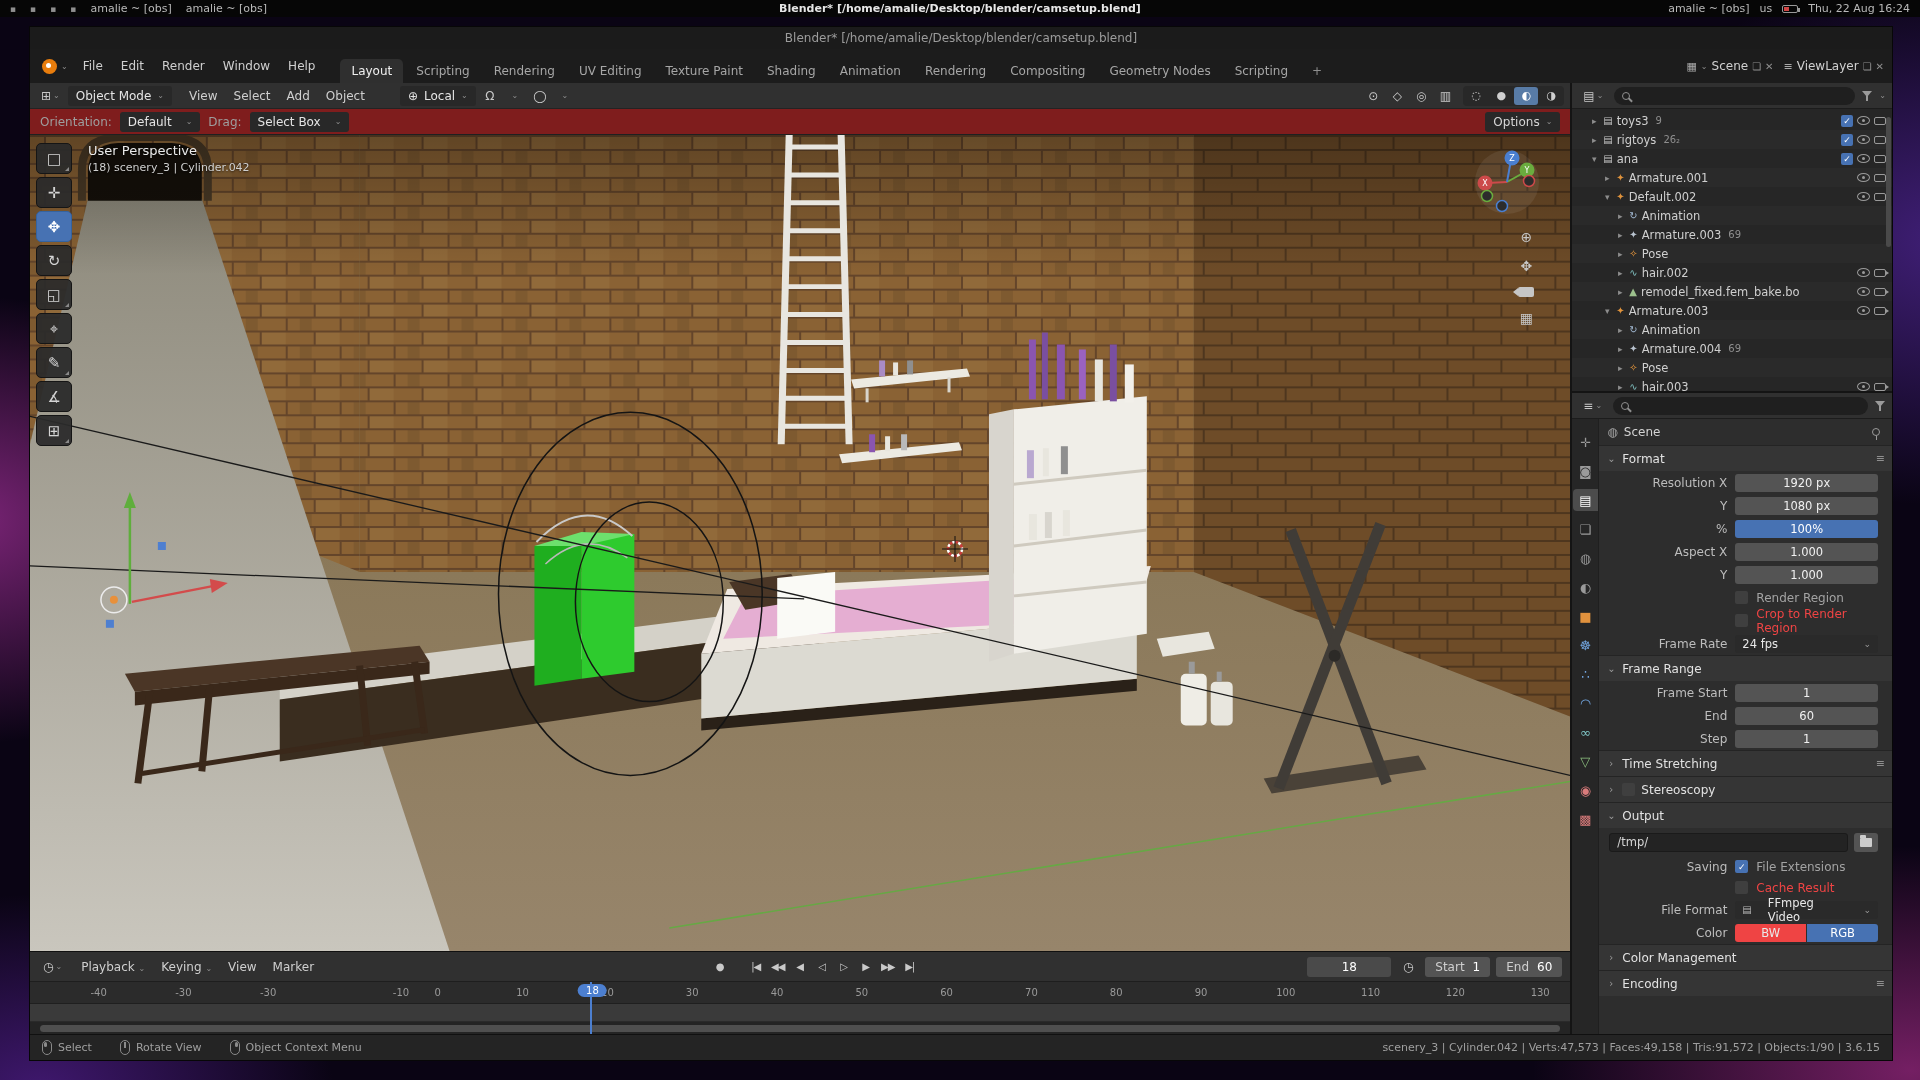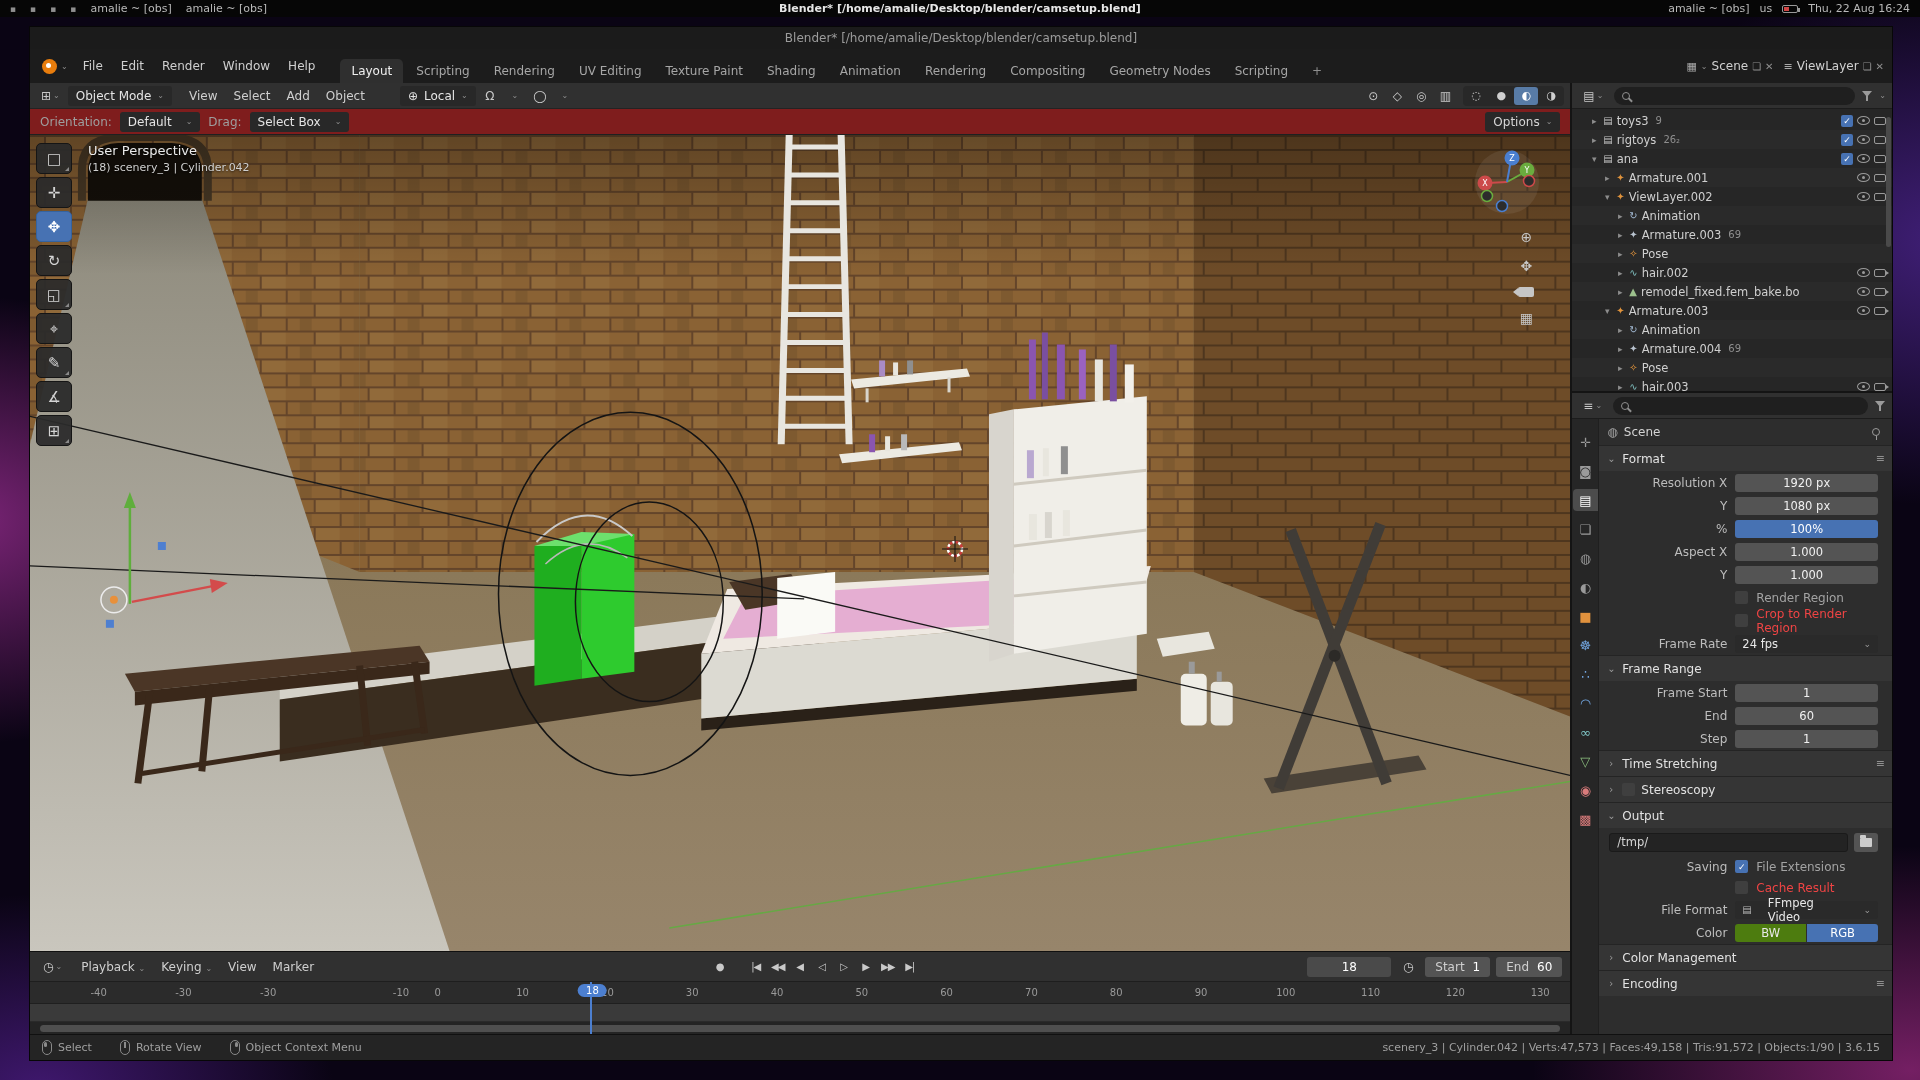--- a/index.html
+++ b/index.html
@@ -145,21 +145,21 @@
 .cb{width:13px;height:13px;background:#3f3f3f;border-radius:2px;flex:none;display:flex;align-items:center;justify-content:center;font-size:9px;color:#fff}
 .cb.checked{background:#4772b3}
 .cbl{color:#a3a3a3}
 .cbl.dim{color:#ef4444}
 .ppath{display:flex;align-items:center;gap:6px;padding:4px 14px 4px 10px;height:28px}
 .pathfield{flex:1;height:19px;background:#232323;border:1px solid #1a1a1a;border-radius:3px;color:#d6d6d6;display:flex;align-items:center;padding:0 7px;font-size:11.5px}
 .folderbtn{width:24px;height:19px;background:#545454;border-radius:3px;display:flex;align-items:center;justify-content:center}
 .i-folder{width:12px;height:9px;background:#ccc;border-radius:1px;position:relative}
 .i-folder::before{content:"";position:absolute;top:-3px;left:0;width:6px;height:3px;background:#ccc;border-radius:1px 1px 0 0}
 .seg{flex:1;display:flex;gap:1px}
-.segbtn{flex:1;height:18px;background:#4d7c0f;display:flex;align-items:center;justify-content:center;color:#e8e8e8;font-size:11.5px}
+.segbtn{flex:1;height:18px;background:#ef4444;display:flex;align-items:center;justify-content:center;color:#e8e8e8;font-size:11.5px}
 .segbtn:first-child{border-radius:3px 0 0 3px}
 .segbtn:last-child{border-radius:0 3px 3px 0}
 .segbtn.active{background:#4772b3;color:#fff}
 .filmico{color:#b9b9b9;font-size:10px}
 </style>
 </head>
 <body>
 
 <div class="screen">
 
@@ -624,21 +624,21 @@
                 <span class="oarrow">▸</span>
                 <span class="oicon" style="color: rgb(224, 147, 60);">✦</span>
                 <span class="olabel">Armature.001</span>
                 <span class="ospace"></span>
                 <span class="i-eye"></span>
                 <span class="i-cam"></span>
               </div>
               <div class="orow" style="padding-left: 30px;">
                 <span class="oarrow">▾</span>
                 <span class="oicon" style="color: rgb(224, 147, 60);">✦</span>
-                <span class="olabel">ViewLayer.002</span>
+                <span class="olabel">Default.002</span>
                 <span class="ospace"></span>
                 <span class="i-eye"></span>
                 <span class="i-cam"></span>
               </div>
               <div class="orow" style="padding-left: 43px;">
                 <span class="oarrow">▸</span>
                 <span class="oicon" style="color: rgb(159, 182, 207);">↻</span>
                 <span class="olabel">Animation</span>
                 <span class="ospace"></span>
               </div>

